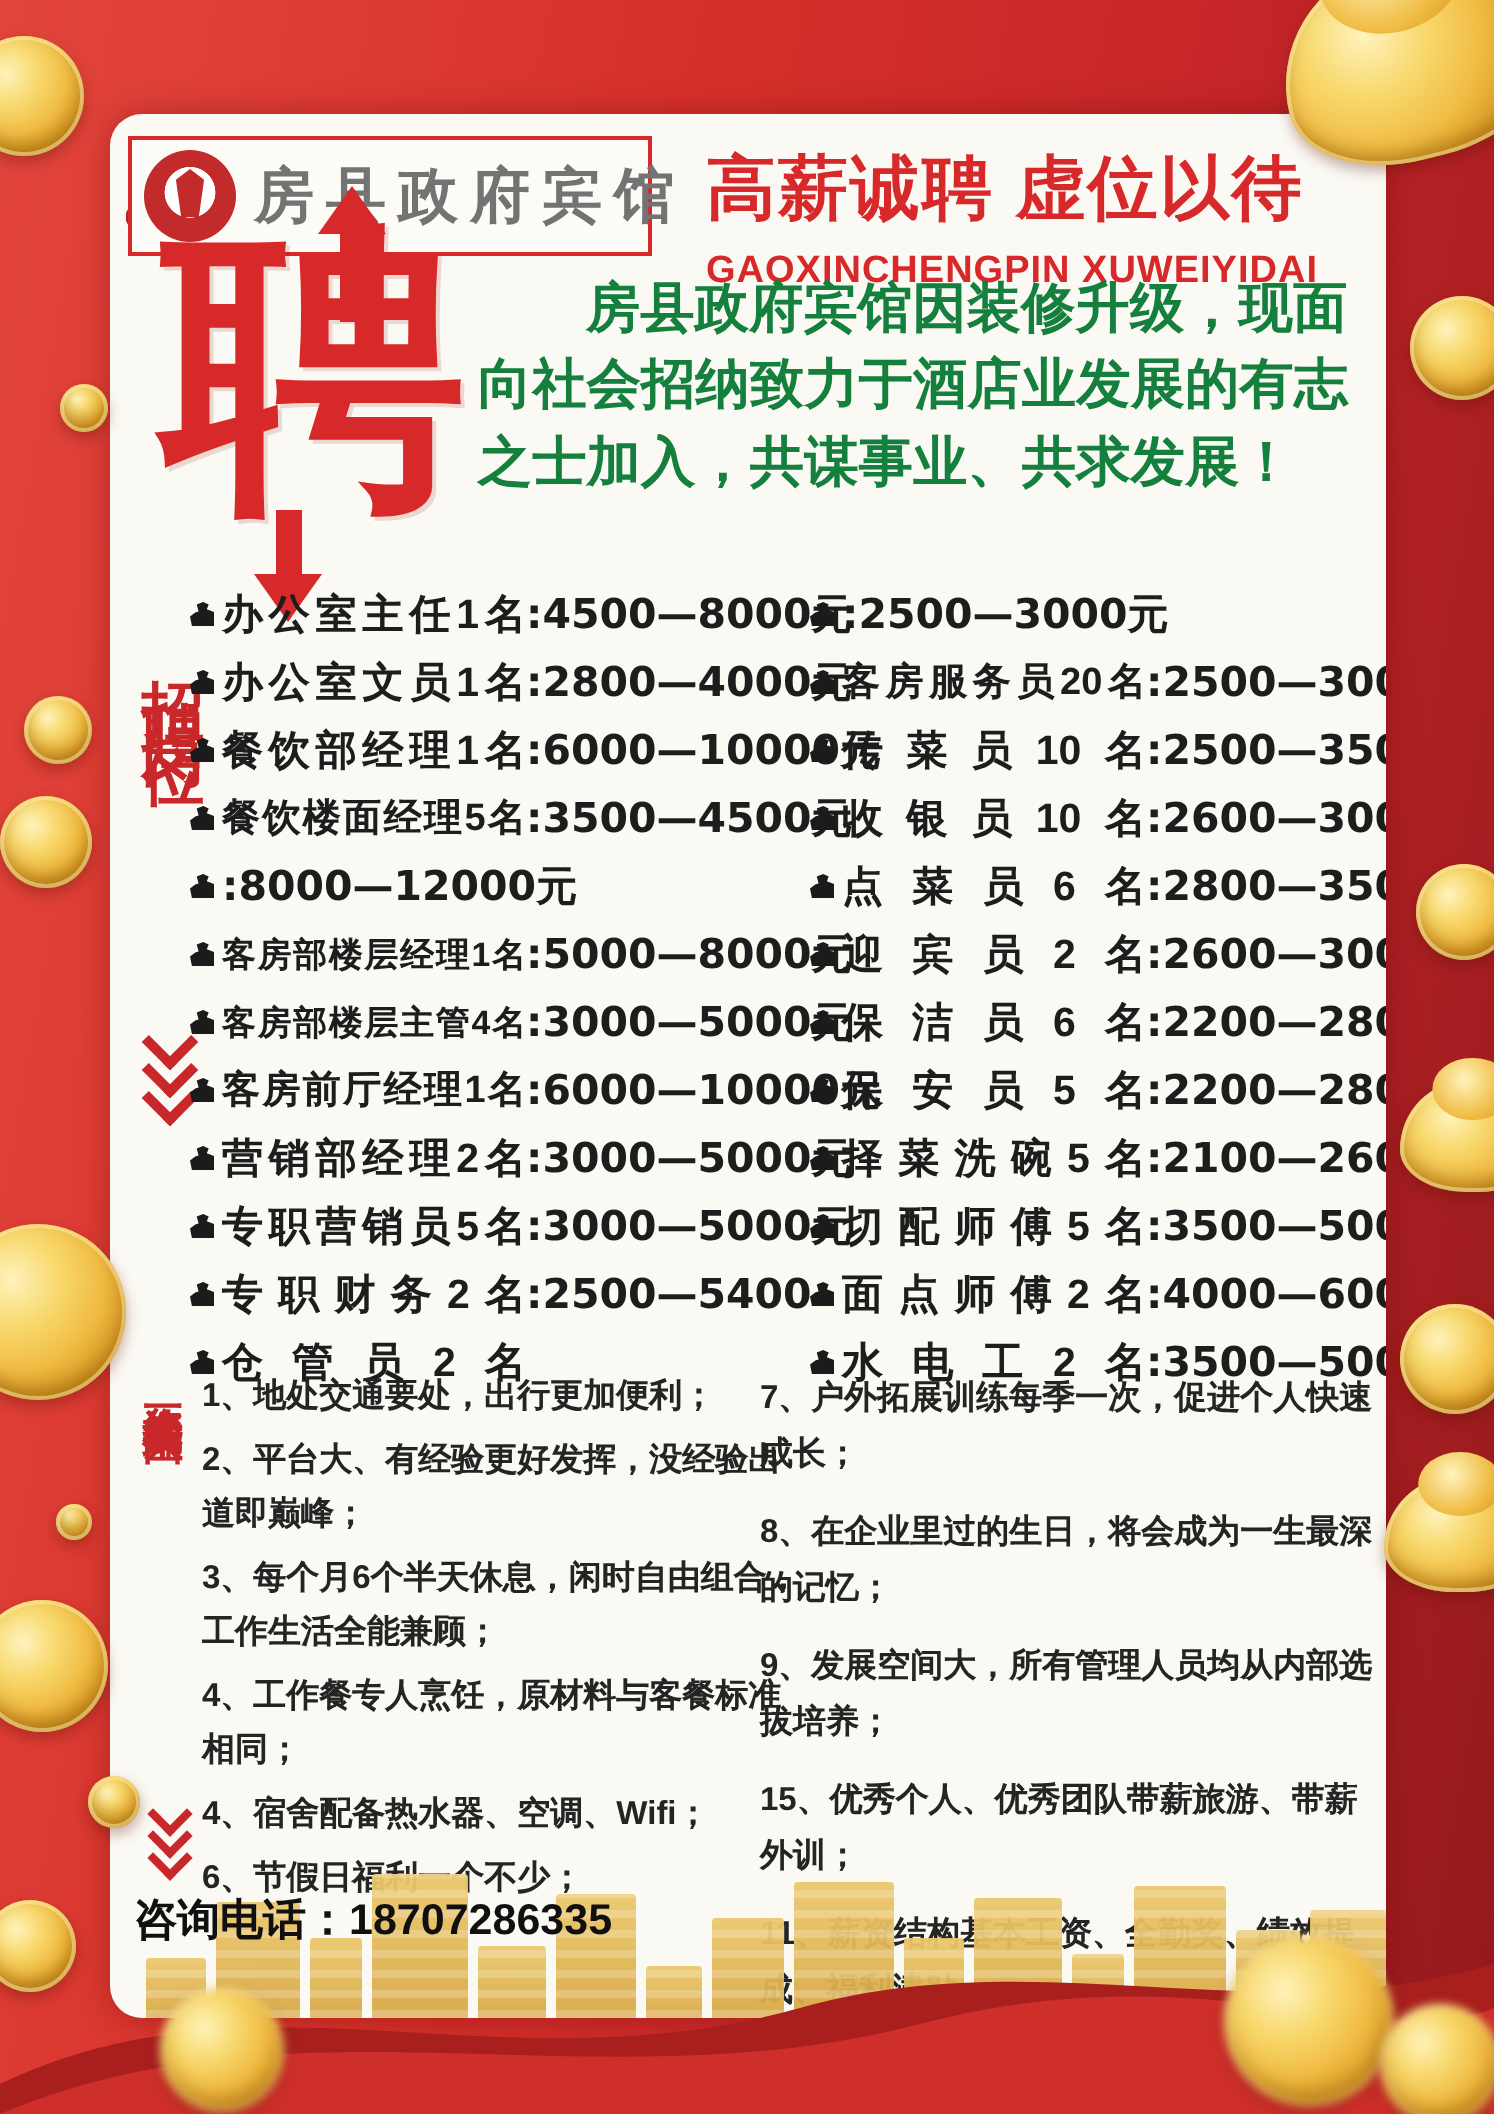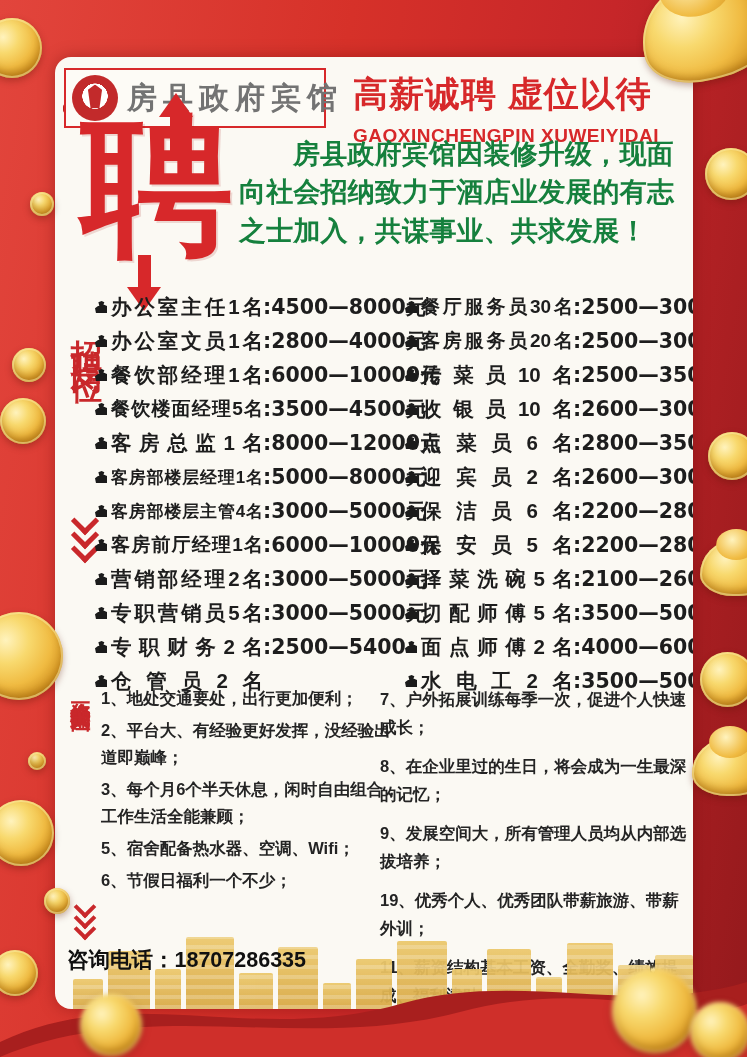--- a/index.html
+++ b/index.html
@@ -154,21 +154,20 @@
         </div>
 
         <div class="job-row">
           <span class="bullet"></span>
           <span class="jname" style="font-size: 19px;">餐饮楼面经理5名</span>
           <span class="jprice">:3500—4500元</span>
         </div>
 
         <div class="job-row">
           <span class="bullet"></span>
-          <span class="jname">客房总监1名</span>
           <span class="jprice">:8000—12000元</span>
         </div>
 
         <div class="job-row">
           <span class="bullet"></span>
           <span class="jname" style="font-size: 16.9px;">客房部楼层经理1名</span>
           <span class="jprice">:5000—8000元</span>
         </div>
 
         <div class="job-row">
@@ -205,21 +204,20 @@
           <span class="bullet"></span>
           <span class="jname">仓管员2名</span>
           <span class="jprice"></span>
         </div>
       </div>
 
     <div class="jobs-col" id="jobs-right">
 
         <div class="job-row">
           <span class="bullet"></span>
-          <span class="jname" style="font-size: 19px;">餐厅服务员30名</span>
           <span class="jprice">:2500—3000元</span>
         </div>
 
         <div class="job-row">
           <span class="bullet"></span>
           <span class="jname" style="font-size: 19px;">客房服务员20名</span>
           <span class="jprice">:2500—3000元</span>
         </div>
 
         <div class="job-row">
@@ -291,35 +289,36 @@
     </div>
 
     <div class="reasons-col" id="reasons-left">
 
         <div class="reason">1、地处交通要处，出行更加便利；</div>
 
         <div class="reason">2、平台大、有经验更好发挥，没经验出道即巅峰；</div>
 
         <div class="reason">3、每个月6个半天休息，闲时自由组合，工作生活全能兼顾；</div>
 
-
-        <div class="reason">5、宿舍配备热水器、空调、Wifi；</div>
+        <div class="reason">4、工作餐专人烹饪，原材料与客餐标准相同；</div>
+
+        <div class="reason">4、宿舍配备热水器、空调、Wifi；</div>
 
         <div class="reason">6、节假日福利一个不少；</div>
       </div>
 
     <div class="reasons-col" id="reasons-right">
 
         <div class="reason">7、户外拓展训练每季一次，促进个人快速成长；</div>
 
         <div class="reason">8、在企业里过的生日，将会成为一生最深的记忆；</div>
 
         <div class="reason">9、发展空间大，所有管理人员均从内部选拔培养；</div>
 
-        <div class="reason">19、优秀个人、优秀团队带薪旅游、带薪外训；</div>
+        <div class="reason">15、优秀个人、优秀团队带薪旅游、带薪外训；</div>
 
         <div class="reason">11、薪资结构基本工资、全勤奖、绩效提成、福利津贴。</div>
       </div>
 
     <div class="skyline">
       <i style="height:30px;flex:0 0 30px;"></i>
         <i style="height:58px;flex:0 0 42px;"></i>
       <i style="height:40px;flex:0 0 26px;"></i>
         <i style="height:72px;flex:0 0 48px;"></i>
       <i style="height:36px;flex:0 0 34px;"></i>

